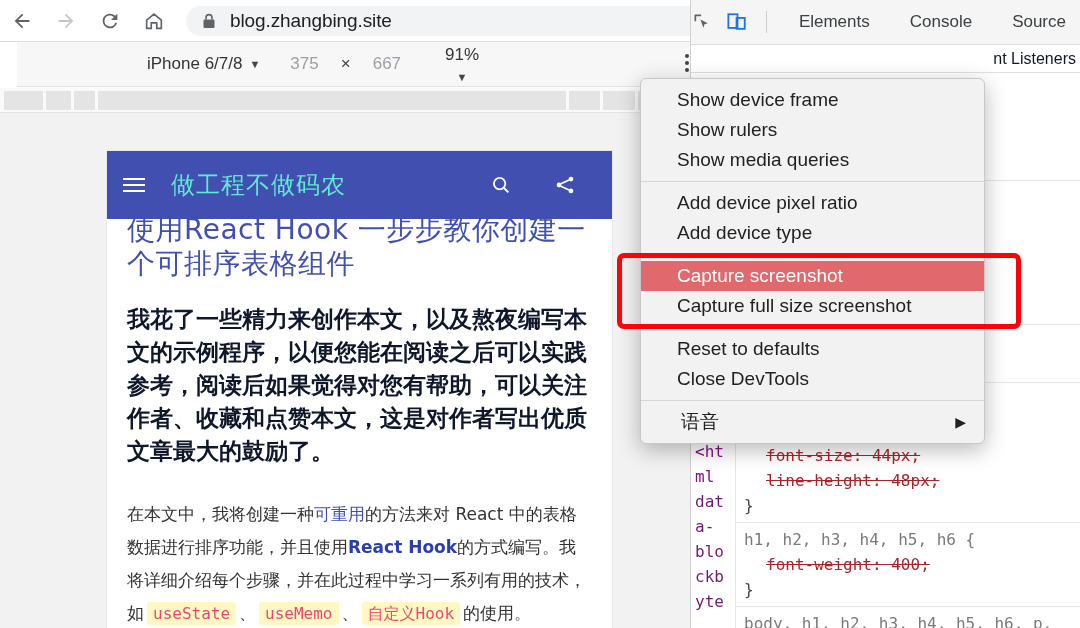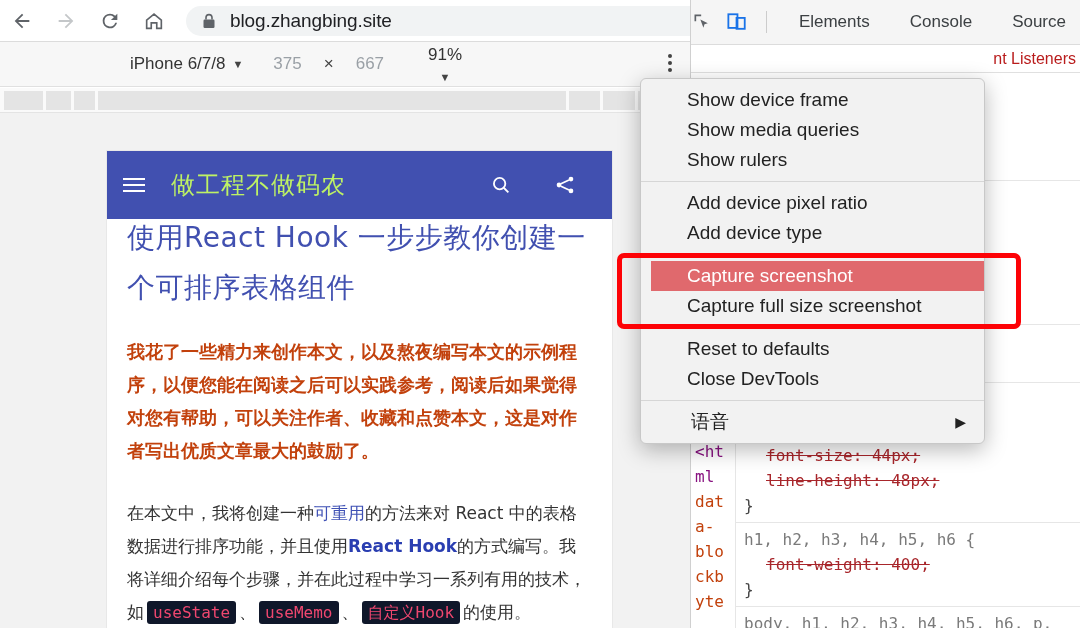--- a/index.html
+++ b/index.html
@@ -30,21 +30,21 @@
     display:flex; align-items:center; padding:0 16px;
   }
   .lock-icon { width:14px; height:16px; margin-right:14px; flex:0 0 auto; }
   .omnibox-url {
     font-size:19px; color:#202124; letter-spacing:-0.1px;
     font-family:"Liberation Sans", sans-serif;
   }
 
   
   .device-bar {
-    position:absolute; left:0; top:42px; width:690px; height:45px;
+    position:absolute; left:17px; top:42px; width:690px; height:45px;
     background:#f7f7f7;
     display:flex; align-items:center;
     border-bottom:1px solid #e0e0e0;
   }
   .device-select {
     margin-left:130px; font-size:17px; color:#333; display:flex; align-items:center; gap:7px;
   }
   .caret { font-size:11px; color:#444; line-height:1; }
   .dim-num { font-size:17px; color:#9aa0a6; margin-left:30px; }
   .dim-x { font-size:17px; color:#444; margin-left:22px; }
@@ -71,76 +71,76 @@
     box-shadow: 0 0 0 1px rgba(0,0,0,0.04);
   }
   .site-header {
     position:absolute; left:0; top:0; width:505px; height:68px;
     background:#4150b0; display:flex; align-items:center;
     z-index:5;
   }
   .hamburger { margin-left:16px; width:24px; display:flex; flex-direction:column; gap:4px; }
   .hamburger i { display:block; height:2px; background:#fff; width:22px; }
   .site-title {
-    margin-left:24px; color:#bef264; font-size:24px; letter-spacing:1px;
+    margin-left:24px; color:#5eead4; font-size:24px; letter-spacing:1px;
     font-family:"DejaVu Sans", "Liberation Sans", sans-serif;
   }
   .hdr-icons { margin-left:auto; display:flex; align-items:center; gap:42px; margin-right:36px; }
   .hdr-icons svg { display:block; }
 
   .page-body { position:absolute; left:0; top:0; width:505px; padding:0 20px; }
   .post-title {
     margin-top:62px;
-    font-size:28px; line-height:50px; color:#4150b0;
+    font-size:28px; line-height:34px; color:#4150b0;
     font-family:"DejaVu Sans","Liberation Sans",sans-serif;
     letter-spacing:0.5px;
   }
   .post-intro {
-    margin-top:22px; font-size:18px; line-height:33px; color:#c2410c;
+    margin-top:22px; font-size:23px; line-height:33px; color:#0f172a;
     font-weight:bold;
     font-family:"DejaVu Sans","Liberation Sans",sans-serif;
   }
   .post-para {
     margin-top:30px; font-size:17px; line-height:33px; color:#333;
     font-family:"DejaVu Sans","Liberation Sans",sans-serif;
   }
   .lnk { color:#3f51b5; }
   .lnk-b { color:#2a3eb1; font-weight:bold; }
   .code-chip {
-    background:#0f172a; color:#ef476f; border-radius:3px;
+    background:#fef9c3; color:#ef476f; border-radius:3px;
     font-family:"DejaVu Sans Mono","Liberation Mono",monospace;
     font-size:16px; padding:2px 6px; margin:0 3px;
   }
 
   
   .devtools {
     position:absolute; left:690px; top:0; width:390px; height:628px;
     background:#ffffff; border-left:1px solid #d0d0d0;
   }
   .dt-toolbar {
     position:relative; height:45px; background:#f5f5f5;
     border-bottom:1px solid #dcdcdc; display:flex; align-items:center;gap:12px;
   }
   .dt-icon-btn { width:36px; height:45px; display:flex; align-items:center; justify-content:center; }
   .dt-divider { width:1px; height:22px; background:#ccc; margin:0 6px; }
   .dt-tab { font-size:17px; color:#3c4043; padding:0 14px; white-space:nowrap; }
   .dt-subbar {
     position:relative; height:28px; background:#fff; border-bottom:1px solid #e0e0e0;
     display:flex; align-items:center; justify-content:flex-end; padding-right:4px;
   }
-  .dt-subtab { font-size:16px; color:#b91c1c; white-space:nowrap; }
+  .dt-subtab { font-size:16px; color:#0f172a; white-space:nowrap; }
 
   .css-pane { position:absolute; left:0; top:74px; width:390px; bottom:0; background:#fff; overflow:hidden; }
   .css-gutter {
     position:absolute; left:4px; top:365px; width:40px;
     font-family:"DejaVu Sans Mono","Liberation Mono",monospace;
     font-size:16px; line-height:25px; color:#c26b1d;
   }
   .css-gutter .tagc { color:#881280; }
-  .css-gutter .attrc { color:#c2410c; }
+  .css-gutter .attrc { color:#701a75; }
   .css-code {
     position:absolute; left:44px; top:0; right:0; bottom:0;
     font-family:"DejaVu Sans Mono","Liberation Mono",monospace;
     font-size:16px; line-height:25px; color:#444;
     border-left:1px solid #e6e6e6;
   }
   .rule-block { border-bottom:1px solid #e6e6e6; padding:4px 0 4px 8px; }
   .sel { color:#7a7a7a; }
   .decl { padding-left:22px; }
   .struck { text-decoration: line-through; color:#a8262b; }
@@ -152,21 +152,20 @@
   .ctx-menu {
     position:absolute; left:640px; top:78px; width:345px;
     background:#f2f2f2; border:1px solid #c8c8c8; border-radius:6px;
     box-shadow:0 6px 22px rgba(0,0,0,0.28);
     padding:6px 0; z-index:50;
   }
   .ctx-item {
     height:30px; display:flex; align-items:center;
     padding:0 18px 0 36px; font-size:19px; color:#222;
     font-family:"Liberation Sans", sans-serif;
-    margin-left:10px;
   }
   .ctx-item.cn { font-family:Liberation Sans, sans-serif;padding-left:40px; }
   .ctx-item.hl { background:#e0696d; color:#fff; }
   .ctx-sep { height:1px; background:#d6d6d6; margin:6px 0; }
   .ctx-arrow { margin-left:auto; font-size:14px; color:#222; }
 
   
   .annot-box {
     position:absolute; left:617px; top:253px; width:404px; height:76px;
     border:5px solid #fd0206; border-radius:7px; z-index:60; pointer-events:none;
@@ -338,22 +337,22 @@
         <div class="rule-block" style="border-bottom:none;">
           <div class="sel">body, h1, h2, h3, h4, h5, h6, p,</div>
 
         </div>
       </div>
     </div>
   </div>
 
   <div class="ctx-menu">
     <div class="ctx-item">Show device frame</div>
+    <div class="ctx-item">Show rulers</div>
     <div class="ctx-item">Show media queries</div>
-    <div class="ctx-item">Show rulers</div>
     <div class="ctx-sep"></div>
     <div class="ctx-item">Add device pixel ratio</div>
     <div class="ctx-item">Add device type</div>
     <div class="ctx-sep"></div>
     <div class="ctx-item hl">Capture screenshot</div>
     <div class="ctx-item">Capture full size screenshot</div>
     <div class="ctx-sep"></div>
     <div class="ctx-item">Reset to defaults</div>
     <div class="ctx-item">Close DevTools</div>
     <div class="ctx-sep"></div>

